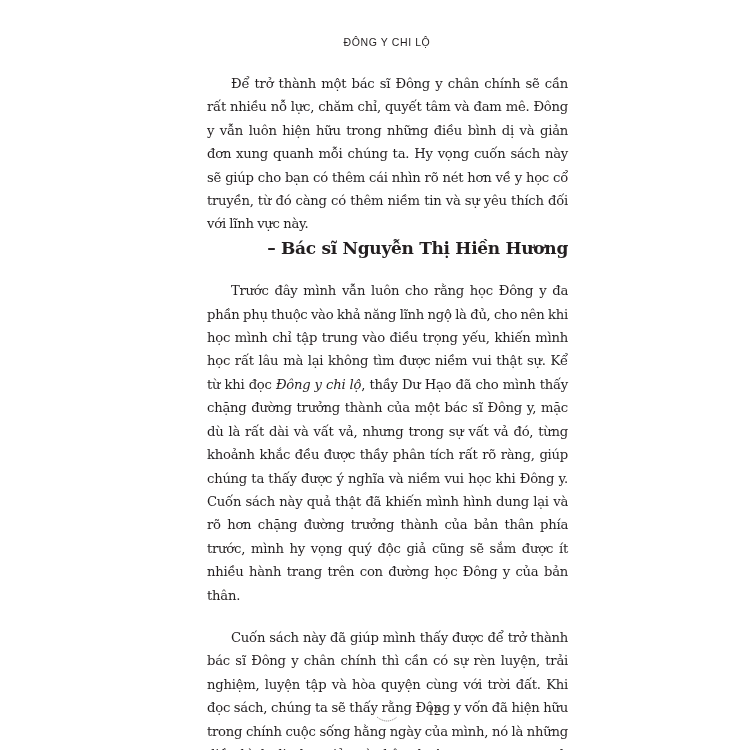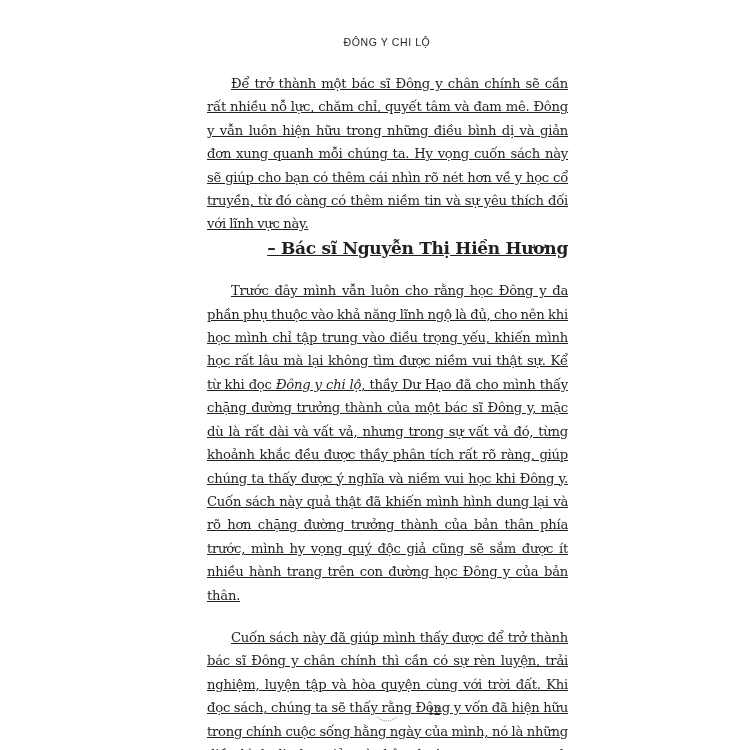--- a/index.html
+++ b/index.html
@@ -53,21 +53,20 @@
     .attribution {
       margin: 1px 0 0 0;
       text-align: right;
       font-weight: bold;
       font-size: 17px;
       line-height: 23.4px;
       letter-spacing: -0.3px;
     }
     .block {
       margin-bottom: 19px;
-      text-decoration: underline;
     }
     .page-number {
       position: absolute;
       left: 0;
       width: 750px;
       top: 703px;
       text-align: center;
       font-family: "Liberation Serif", "DejaVu Serif", serif;
       font-size: 13px;
       color: #231f20;

